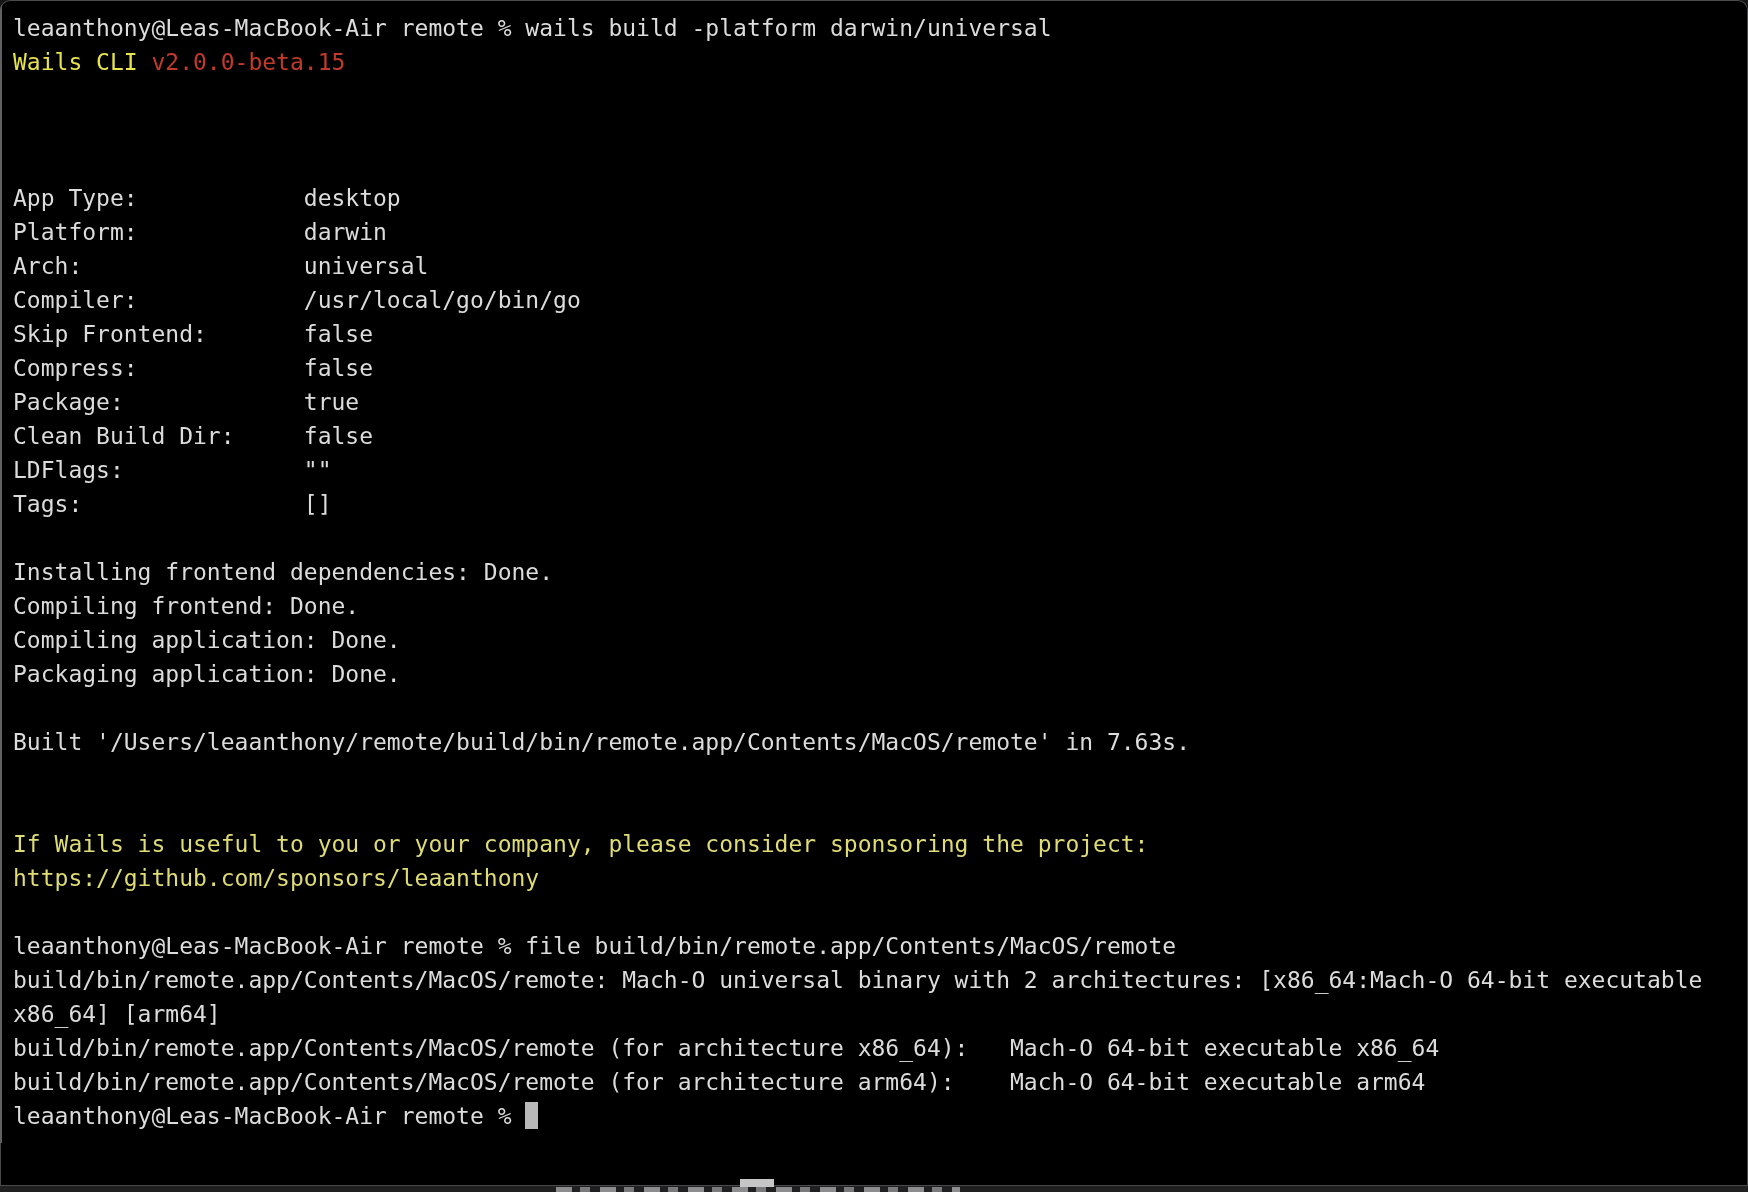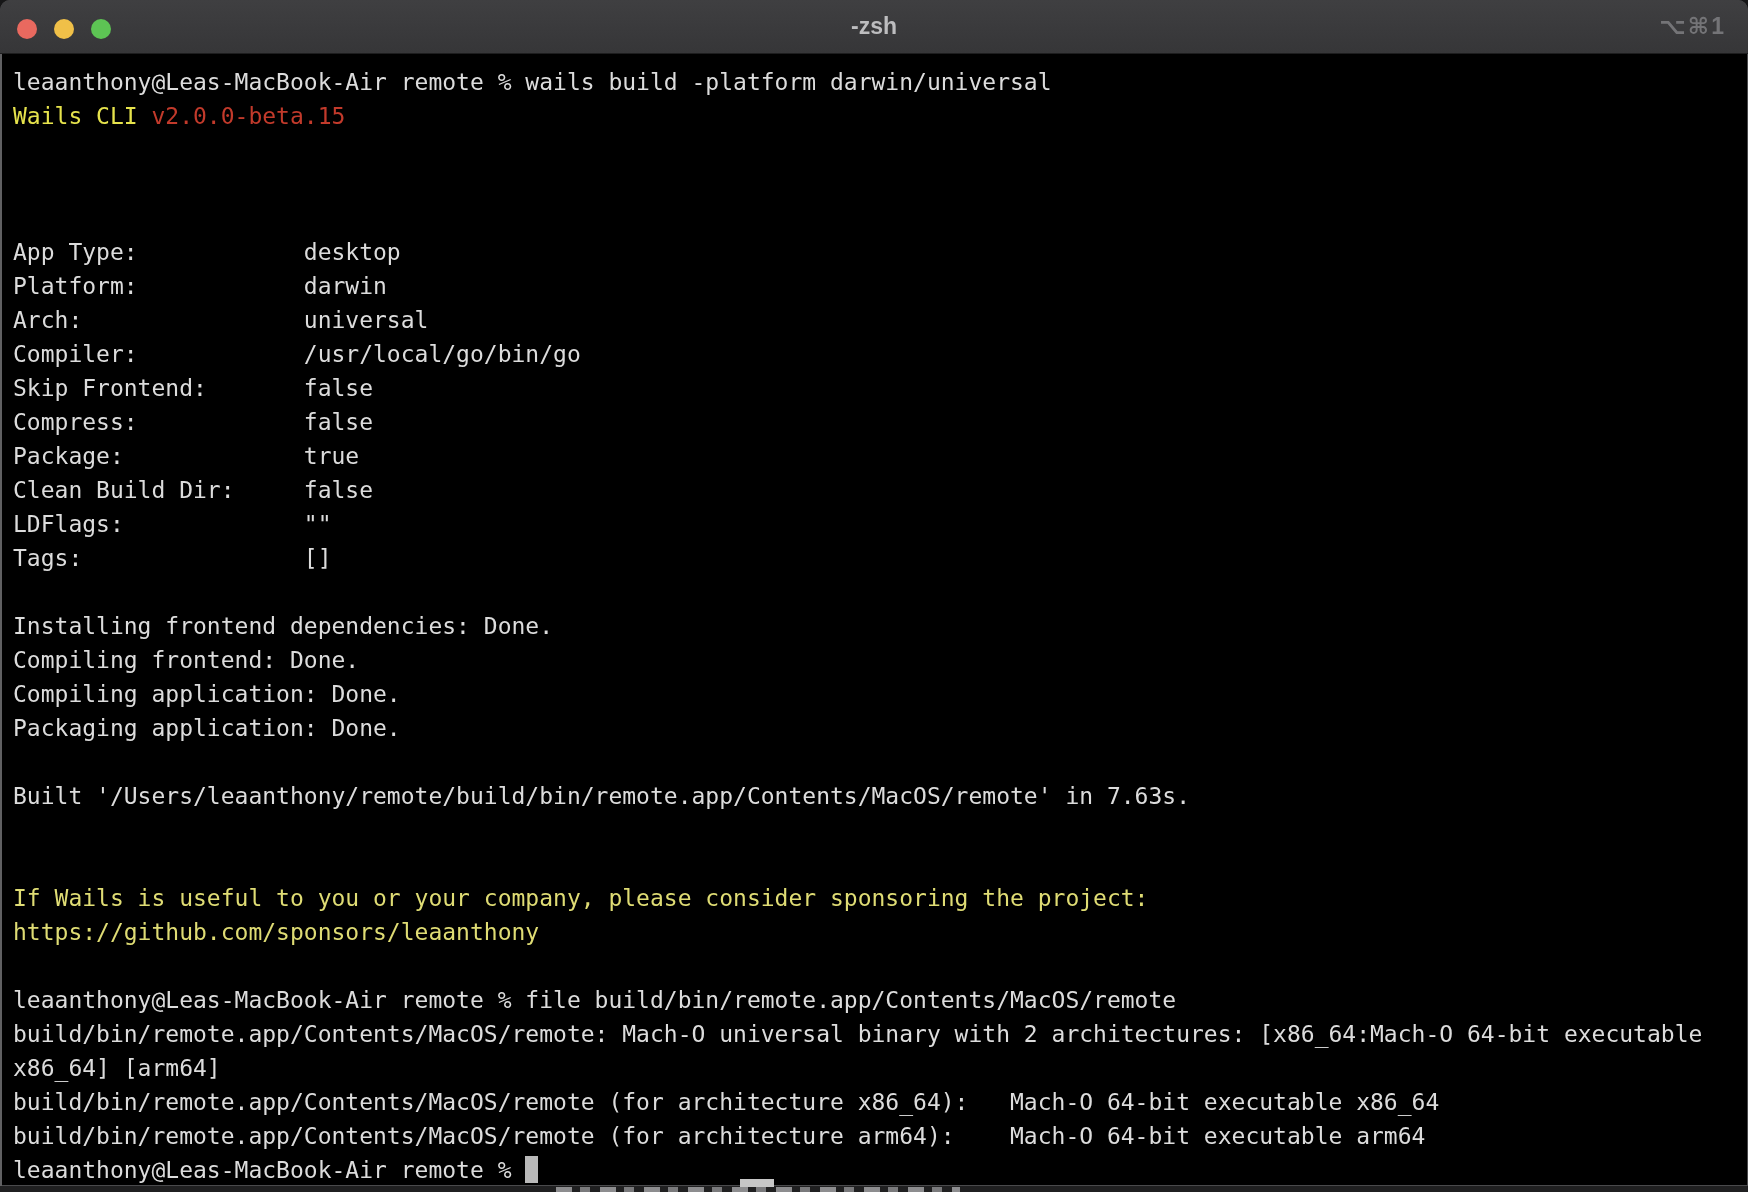--- a/index.html
+++ b/index.html
@@ -101,28 +101,19 @@
     left: 740px; bottom: 5px;
     width: 34px;
     height: 8px;
     background: #c6c6c6;
   }
 </style>
 </head>
 <body>
 
 <div class="window">
-  <div class="titlebar">
-    <div class="traffic">
-      <span class="light red"></span>
-      <span class="light yellow"></span>
-      <span class="light green"></span>
-    </div>
-    <span class="title">-zsh</span>
-    <span class="shortcut">⌥⌘1</span>
-  </div>
   <div class="content"><div class="line"><span>leaanthony@Leas-MacBook-Air remote % wails build -platform darwin/universal</span></div><div class="line"><span style="color: var(--yellow_bright);">Wails CLI </span><span style="color: var(--red);">v2.0.0-beta.15</span></div><div class="line"></div><div class="line"></div><div class="line"></div><div class="line"><span>App Type:            desktop</span></div><div class="line"><span>Platform:            darwin</span></div><div class="line"><span>Arch:                universal</span></div><div class="line"><span>Compiler:            /usr/local/go/bin/go</span></div><div class="line"><span>Skip Frontend:       false</span></div><div class="line"><span>Compress:            false</span></div><div class="line"><span>Package:             true</span></div><div class="line"><span>Clean Build Dir:     false</span></div><div class="line"><span>LDFlags:             ""</span></div><div class="line"><span>Tags:                []</span></div><div class="line"></div><div class="line"><span>Installing frontend dependencies: Done.</span></div><div class="line"><span>Compiling frontend: Done.</span></div><div class="line"><span>Compiling application: Done.</span></div><div class="line"><span>Packaging application: Done.</span></div><div class="line"></div><div class="line"><span>Built '/Users/leaanthony/remote/build/bin/remote.app/Contents/MacOS/remote' in 7.63s.</span></div><div class="line"></div><div class="line"></div><div class="line"><span style="color: var(--yellow);">If Wails is useful to you or your company, please consider sponsoring the project:</span></div><div class="line"><span style="color: var(--yellow);">https://github.com/sponsors/leaanthony</span></div><div class="line"></div><div class="line"><span>leaanthony@Leas-MacBook-Air remote % file build/bin/remote.app/Contents/MacOS/remote</span></div><div class="line"><span>build/bin/remote.app/Contents/MacOS/remote: Mach-O universal binary with 2 architectures: [x86_64:Mach-O 64-bit executable</span></div><div class="line"><span>x86_64] [arm64]</span></div><div class="line"><span>build/bin/remote.app/Contents/MacOS/remote (for architecture x86_64):   Mach-O 64-bit executable x86_64</span></div><div class="line"><span>build/bin/remote.app/Contents/MacOS/remote (for architecture arm64):    Mach-O 64-bit executable arm64</span></div><div class="line"><span>leaanthony@Leas-MacBook-Air remote % </span><span class="cursor"></span></div></div>
 </div>
 
 <div class="peek-strip">
   <div class="peek-glyphs"></div>
 </div>
 <div class="peek-cursor"></div>
 
 </body></html>

